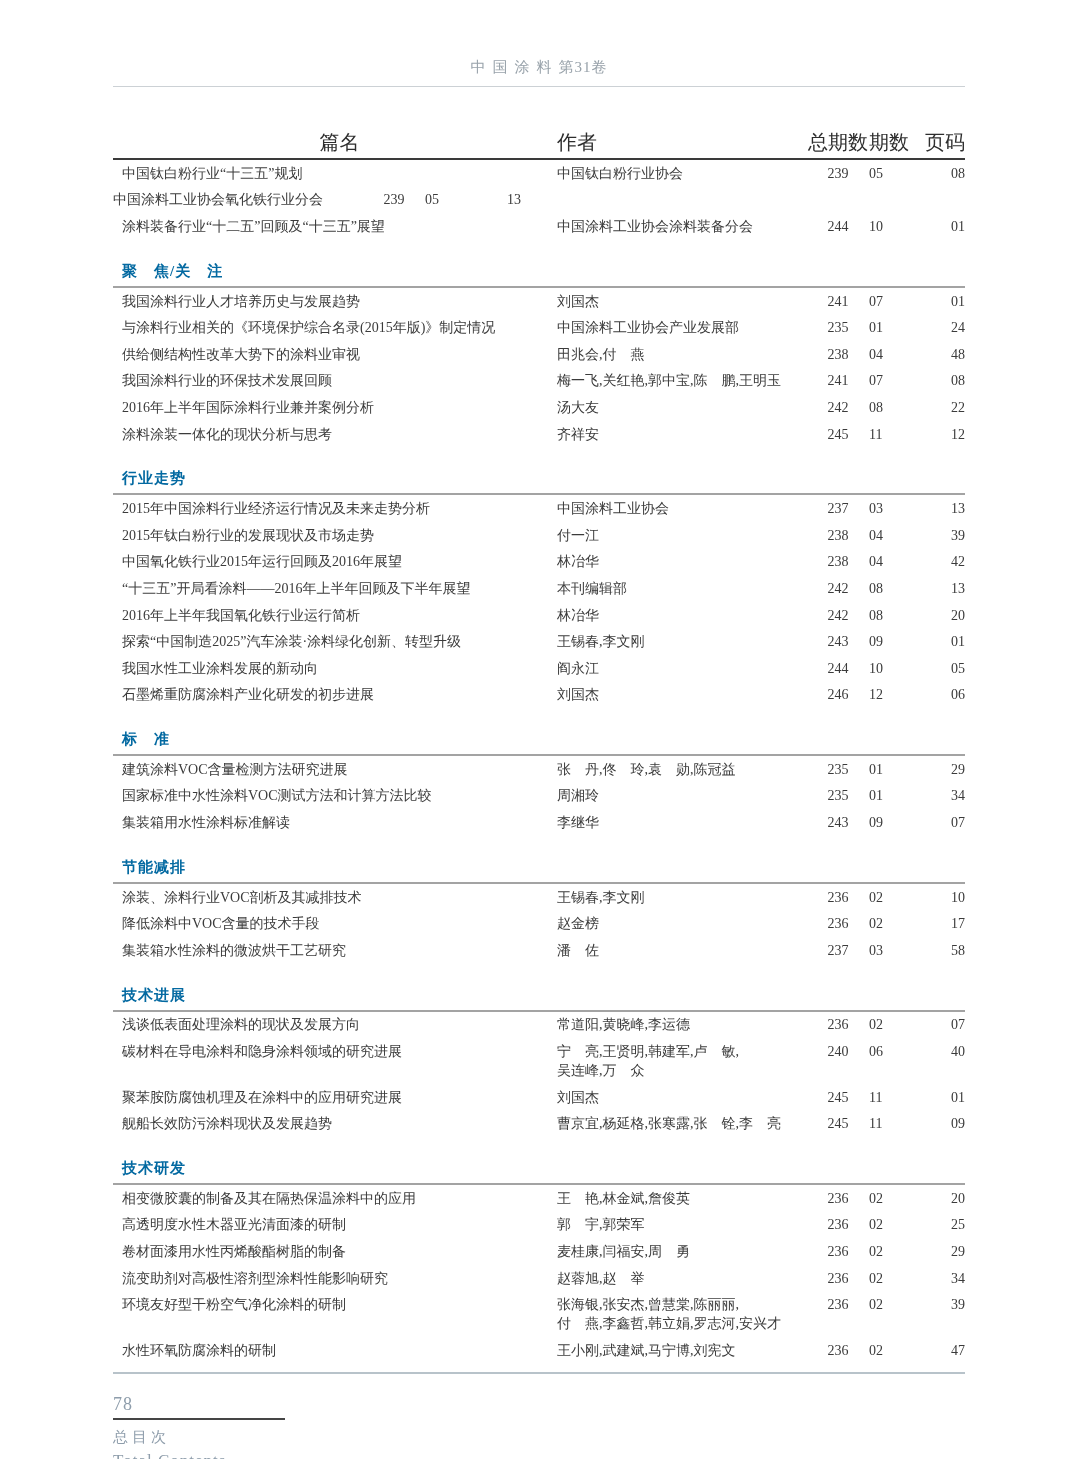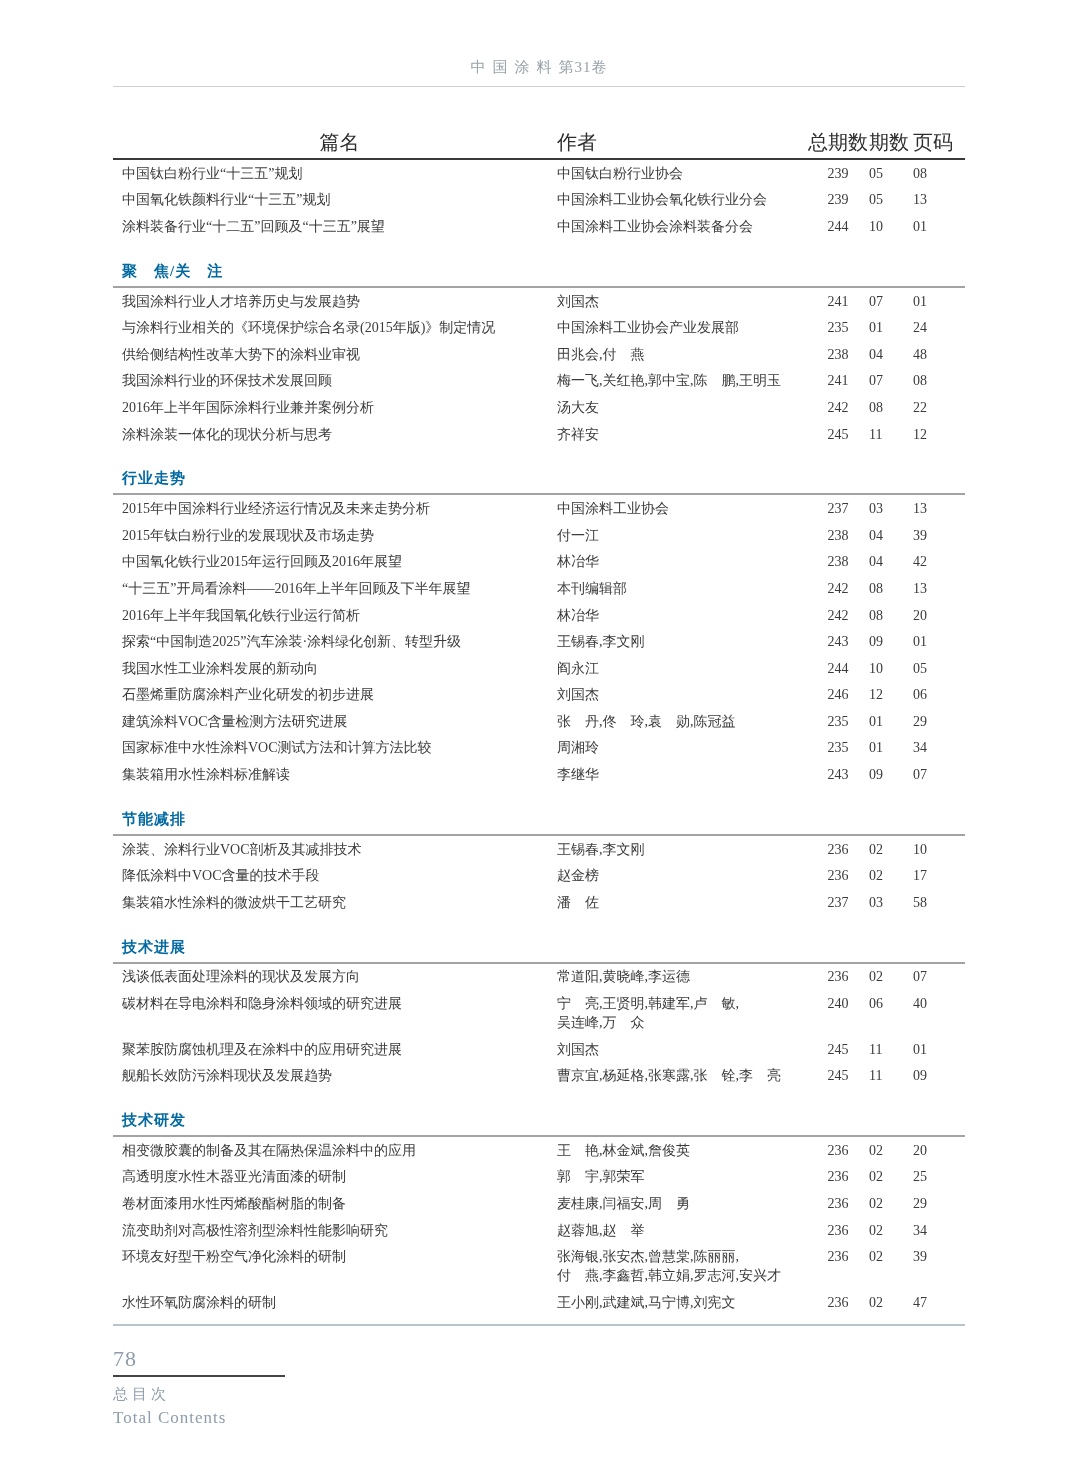--- a/index.html
+++ b/index.html
@@ -25,42 +25,42 @@
     display:flex; align-items:flex-end;
     margin-top:42px;
     padding-bottom:2px;
     border-bottom:2px solid #3a3a3a;
     font-size:20px; color:#2e2e2e;
   }
   .c-title  { width:444px; padding-left:9px; }
   .c-author { width:250px; }
   .c-n1 { width:62px; text-align:center; }
   .c-n2 { width:44px; text-align:left; }
-  .c-n3 { width:52px; text-align:left; }
+  .c-n3 { width:52px; text-align:right; }
   .table-header .c-title { text-align:center; }
 
   .row {
     display:flex; align-items:flex-start;
     font-size:14px; line-height:19px;
     padding:3.8px 0;
     color:#3b3b3b;
   }
   .row .c-author { white-space:pre-line; }
 
   .section-head {
     font-weight:bold; font-size:15px; color:#0369a1;
     letter-spacing:1px;
     margin-top:22px;
     padding:0 0 5px 9px;
     border-bottom:2px solid #a3a3a3;
   }
   .closing-rule { border-top:2px solid #b8c3ca; margin-top:8px; }
 
   .footer { margin:20px 0 0 113px; color:#8e9dab; }
-  .footer-pagenum { font-size:22px; letter-spacing:1px; }
+  .footer-pagenum { font-size:18px; letter-spacing:1px; }
   .footer-rule { width:172px; border-top:2px solid #454545; margin-top:3px; }
   .footer-cn { margin-top:8px; font-size:15px; letter-spacing:4px; }
   .footer-en { margin-top:4px; font-size:17px; letter-spacing:1px; }
 </style>
 </head>
 <body>
 
 <div class="page-header">
   <span class="journal-title">中国涂料</span>
   <span class="volume-label">第31卷</span>
@@ -76,21 +76,20 @@
   </div>
   <div id="table-body">
       <div class="row">
         <span class="c-title">中国钛白粉行业“十三五”规划</span>
         <span class="c-author">中国钛白粉行业协会</span>
         <span class="c-n1">239</span>
         <span class="c-n2">05</span>
         <span class="c-n3">08</span>
       </div>
       <div class="row">
-        <span class="c-title">中国氧化铁颜料行业“十三五”规划</span>
         <span class="c-author">中国涂料工业协会氧化铁行业分会</span>
         <span class="c-n1">239</span>
         <span class="c-n2">05</span>
         <span class="c-n3">13</span>
       </div>
       <div class="row">
         <span class="c-title">涂料装备行业“十二五”回顾及“十三五”展望</span>
         <span class="c-author">中国涂料工业协会涂料装备分会</span>
         <span class="c-n1">244</span>
         <span class="c-n2">10</span>
@@ -189,20 +188,21 @@
         <span class="c-n2">10</span>
         <span class="c-n3">05</span>
       </div>
       <div class="row">
         <span class="c-title">石墨烯重防腐涂料产业化研发的初步进展</span>
         <span class="c-author">刘国杰</span>
         <span class="c-n1">246</span>
         <span class="c-n2">12</span>
         <span class="c-n3">06</span>
       </div>
+      <div class="section-head">标　准</div>
       <div class="row">
         <span class="c-title">建筑涂料VOC含量检测方法研究进展</span>
         <span class="c-author">张　丹,佟　玲,袁　勋,陈冠益</span>
         <span class="c-n1">235</span>
         <span class="c-n2">01</span>
         <span class="c-n3">29</span>
       </div>
       <div class="row">
         <span class="c-title">国家标准中水性涂料VOC测试方法和计算方法比较</span>
         <span class="c-author">周湘玲</span>

